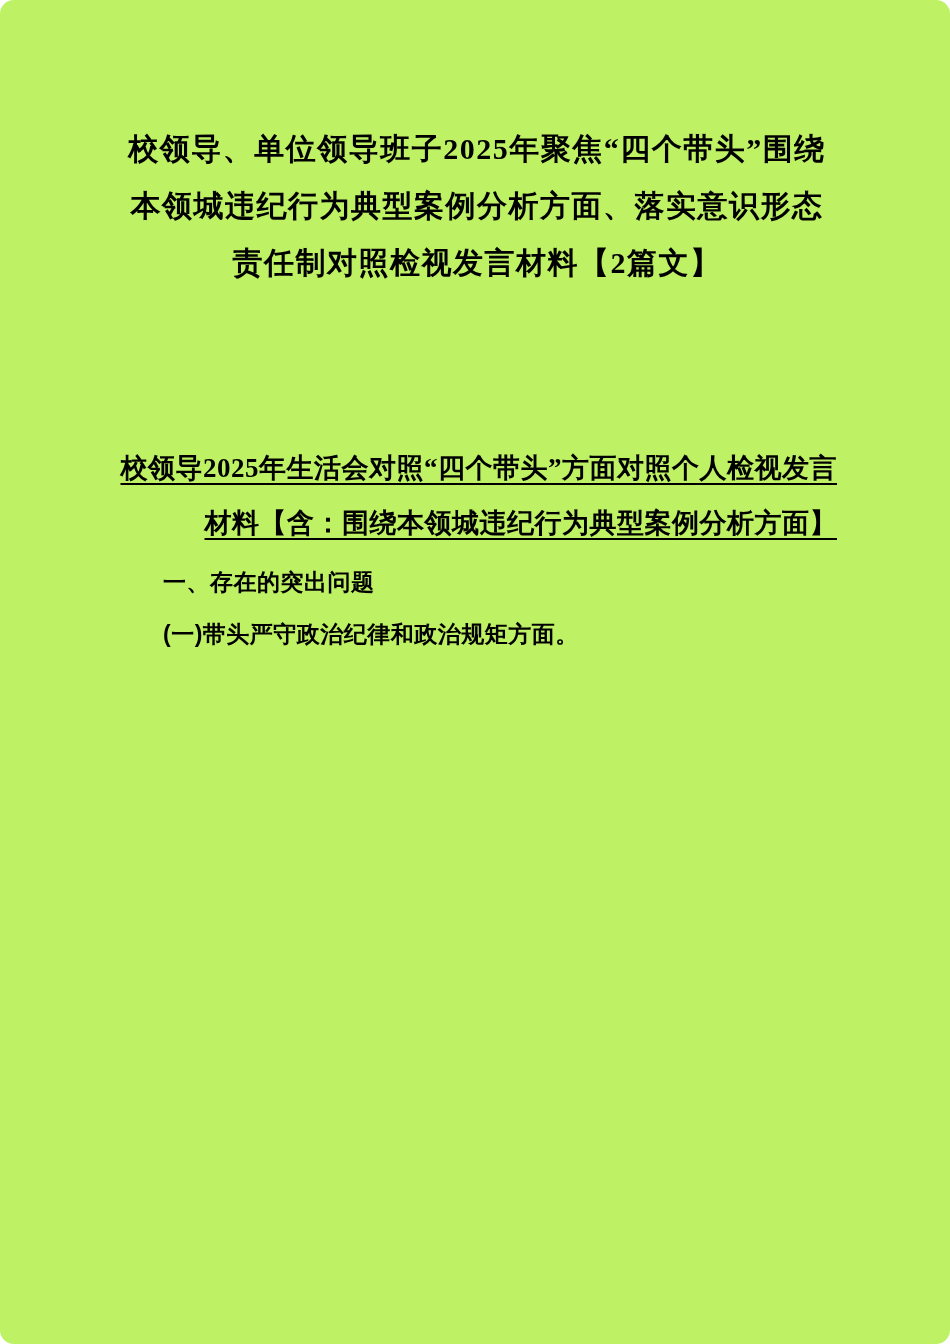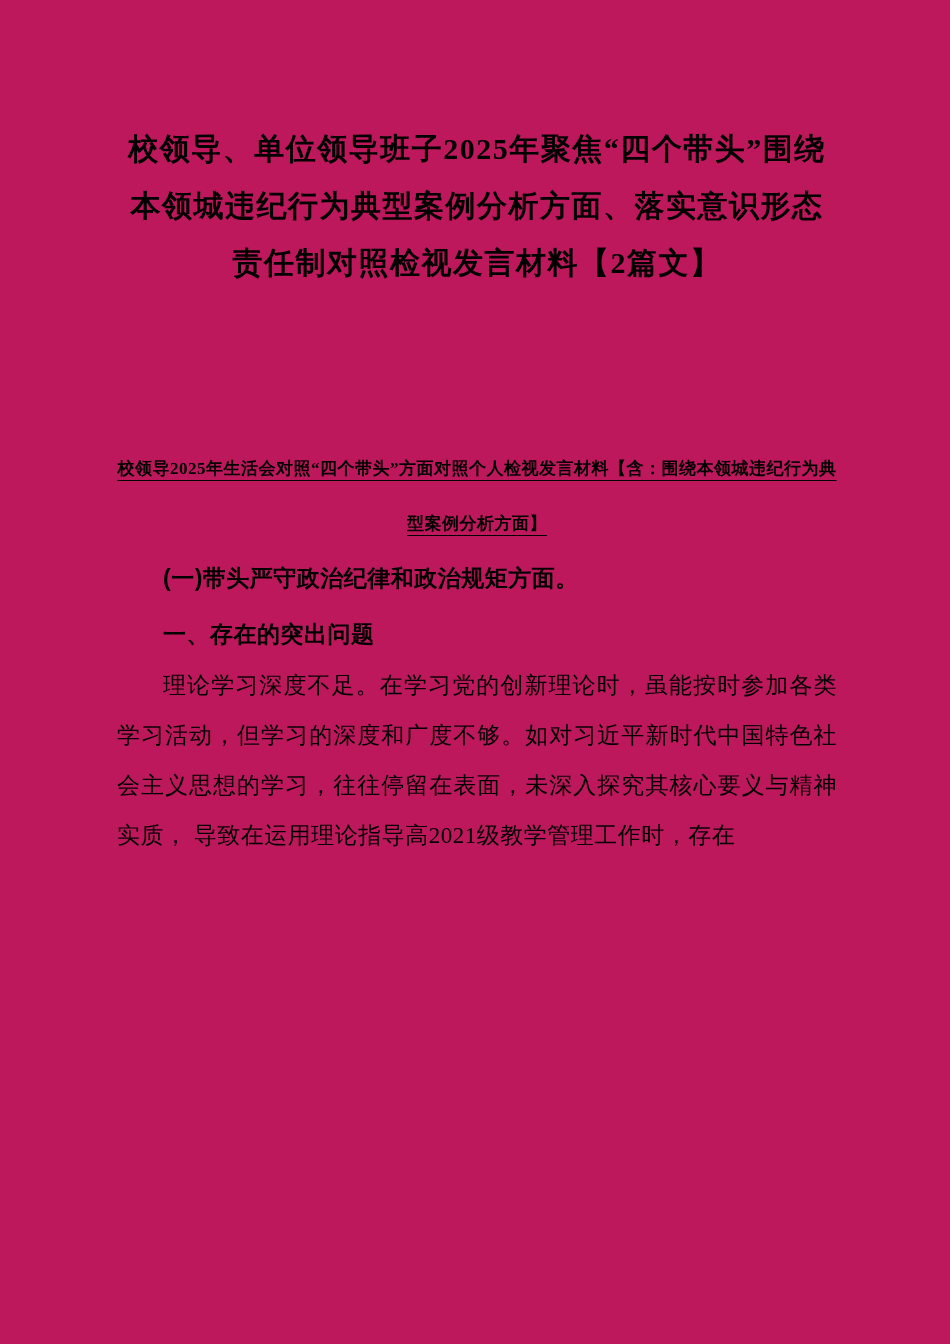--- a/index.html
+++ b/index.html
@@ -5,42 +5,43 @@
   html, body {
     margin: 0;
     padding: 0;
     background: #ffffff;
   }
   .page {
     position: relative;
     width: 950px;
     height: 1344px;
     margin: 0 auto;
-    background: #be185d;
+    background: #bef264;
     box-sizing: border-box;
     padding: 120px 113px 0 117px;
     overflow: hidden;
     color: #000000;
     font-family: "Liberation Serif", "DejaVu Serif", serif;
+    border-radius: 14px;
   }
   .doc-title {
     margin: 0;
     font-size: 30px;
     font-weight: bold;
     line-height: 57px;
     text-align: center;
     letter-spacing: 1.5px;
     font-family: "Liberation Serif", "DejaVu Serif", serif;
   }
   .doc-subtitle {
     margin: 150px 0 0 0;
-    font-size: 17px;
+    font-size: 27px;
     font-weight: bold;
     line-height: 55px;
-    text-align: center;
+    text-align: right;
     text-decoration: underline;
     text-underline-offset: 6px;
     letter-spacing: 0.5px;
   }
   .body-para {
     margin: 20px 0 0 0;
     font-size: 23px;
     line-height: 50px;
     text-align: justify;
     text-indent: 2em;
@@ -71,19 +72,18 @@
 </head>
 <body>
 
 <div class="page">
 
   <h1 class="doc-title">校领导、单位领导班子2025年聚焦“四个带头”围绕本领城违纪行为典型案例分析方面、落实意识形态责任制对照检视发言材料【2篇文】</h1>
 
   <h2 class="doc-subtitle">校领导2025年生活会对照“四个带头”方面对照个人检视发言材料【含：围绕本领城违纪行为典型案例分析方面】</h2>
 
 
+  <p class="section-heading level-1">一、存在的突出问题</p>
+
   <p class="section-heading level-2">(一)带头严守政治纪律和政治规矩方面。</p>
 
-  <p class="section-heading level-1">一、存在的突出问题</p>
-
-  <p class="body-para continuation">理论学习深度不足。在学习党的创新理论时，虽能按时参加各类学习活动，但学习的深度和广度不够。如对习近平新时代中国特色社会主义思想的学习，往往停留在表面，未深入探究其核心要义与精神实质，  导致在运用理论指导高2021级教学管理工作时，存在</p>
 
 </div>
 
 </body></html>

